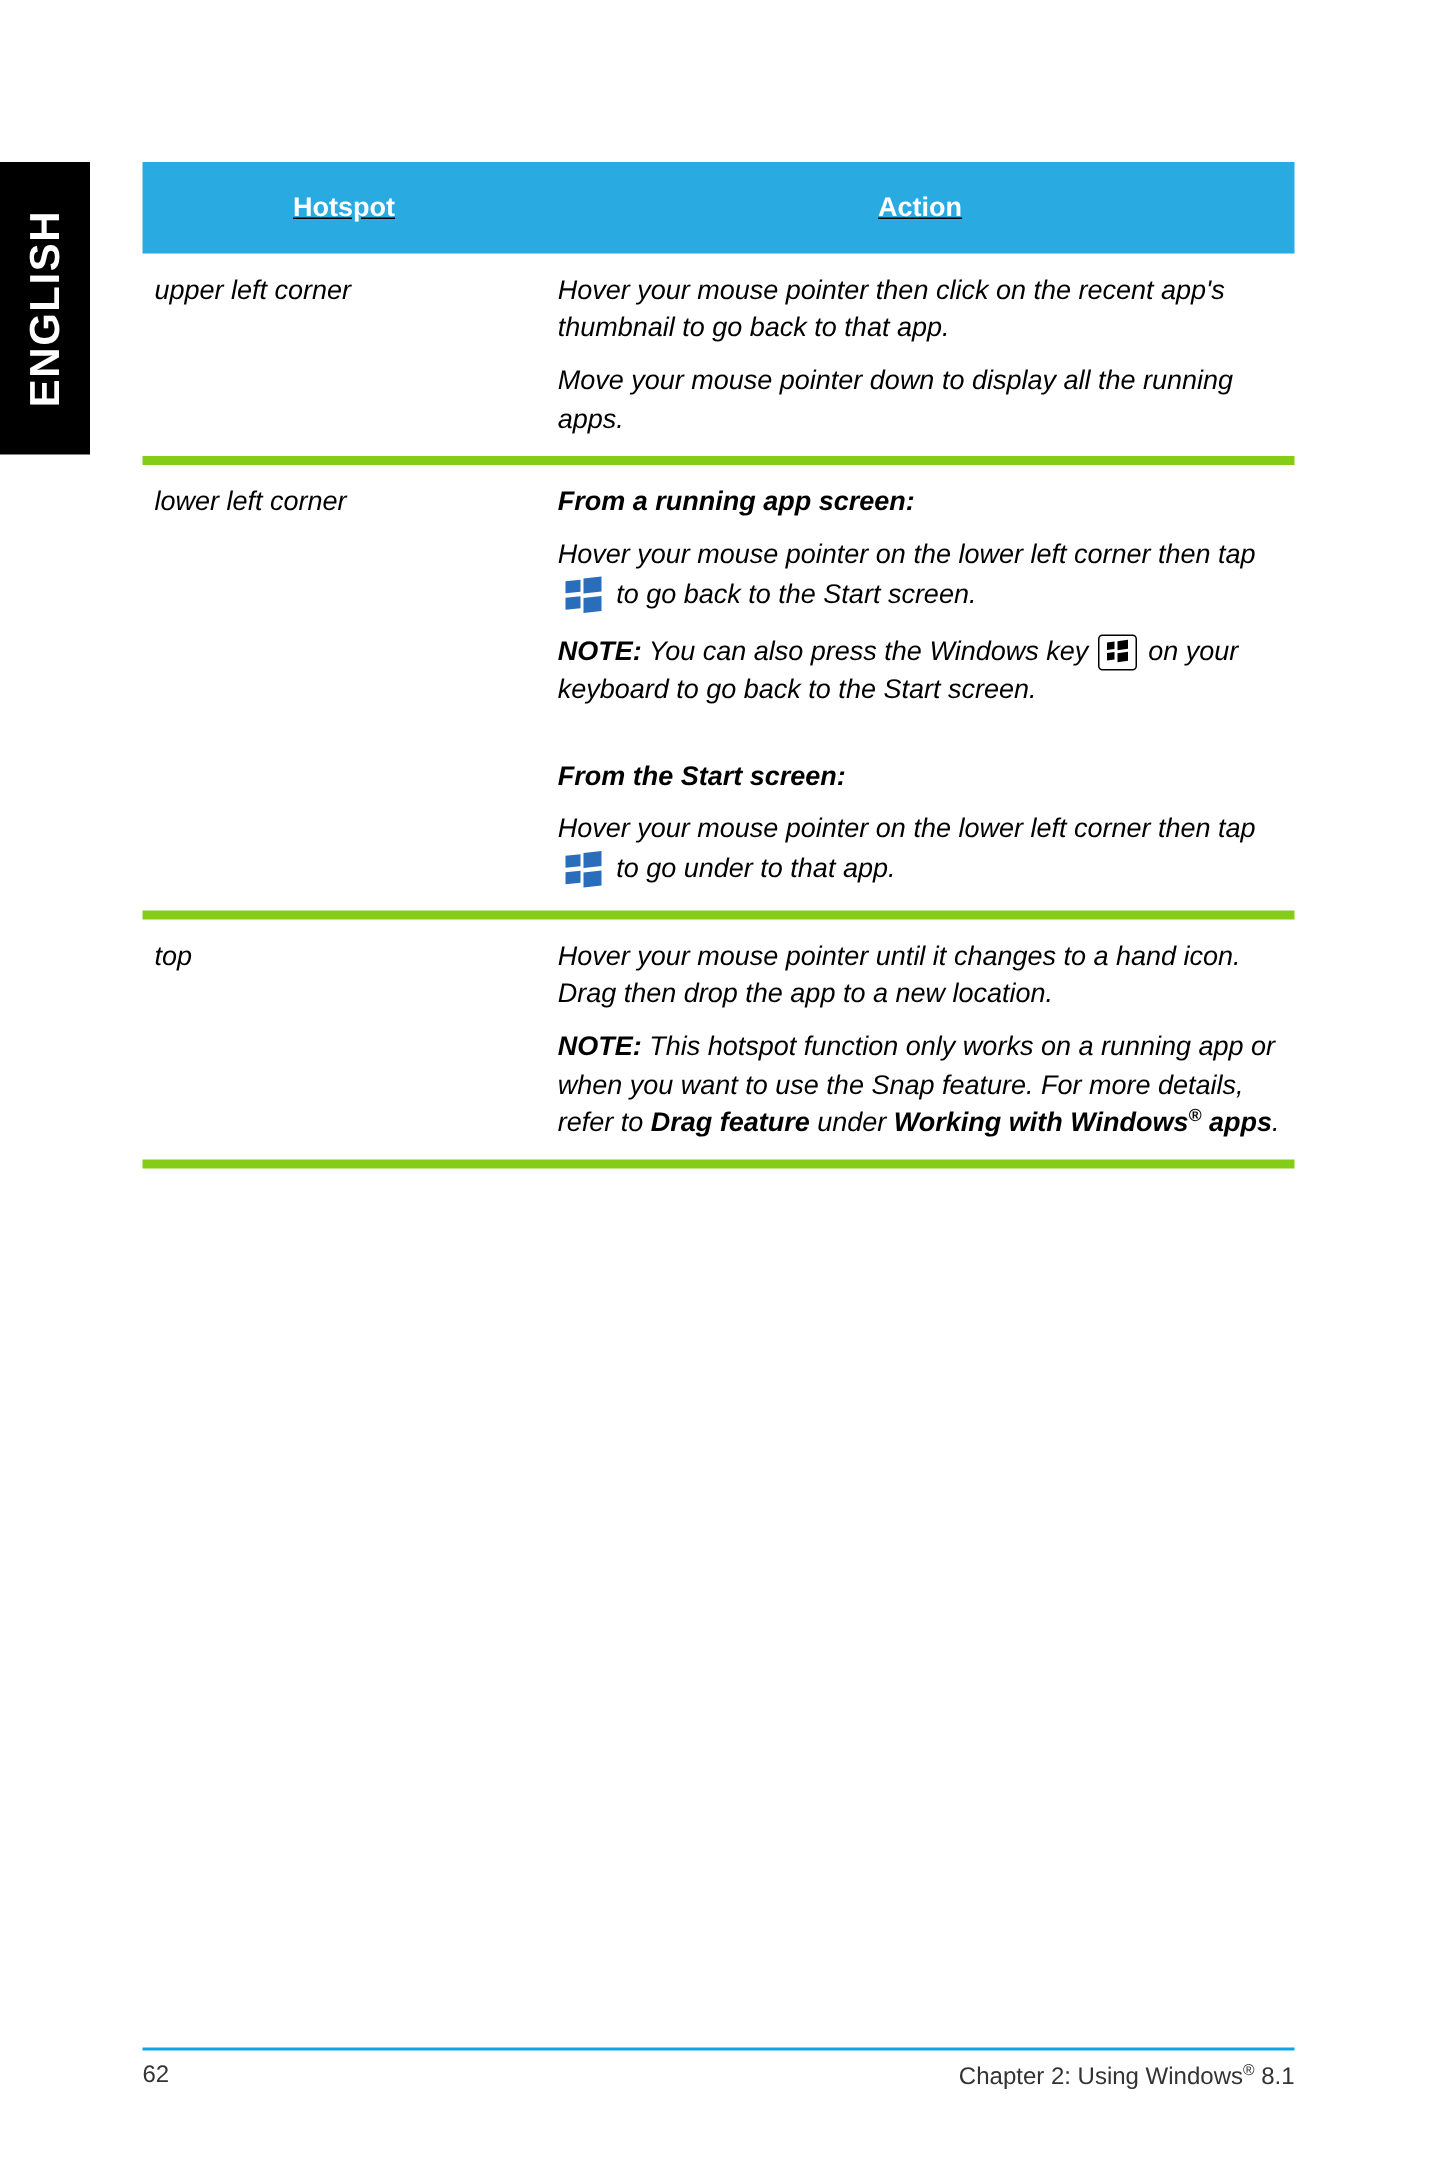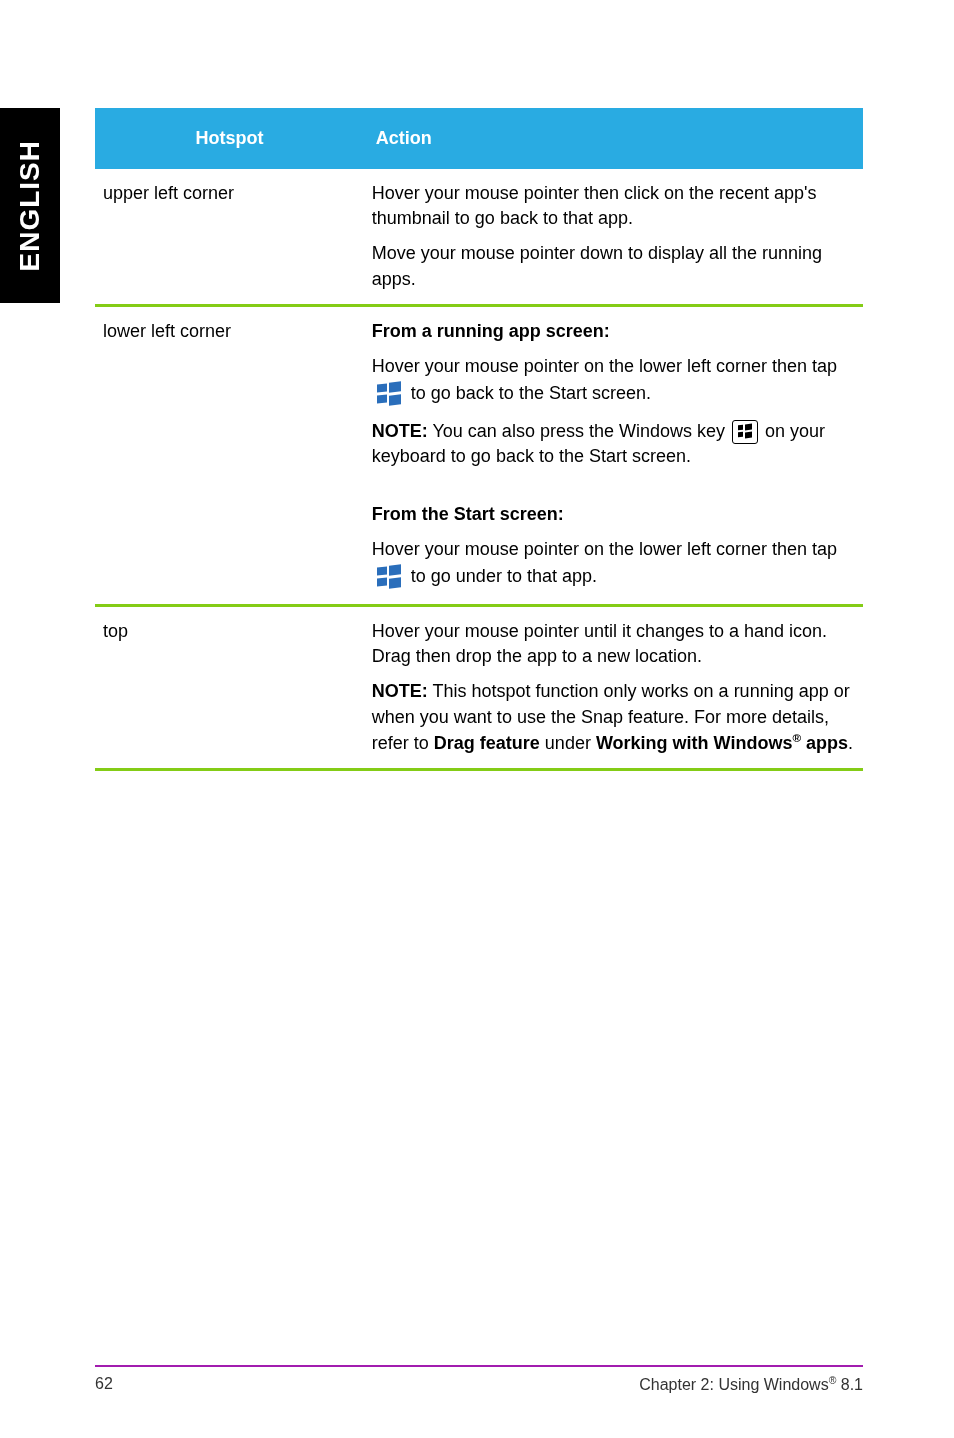--- a/index.html
+++ b/index.html
@@ -37,36 +37,38 @@
     top: 108px;
     width: 768px;
   }
   table {
     width: 100%;
     border-collapse: collapse;
     font-size: 18px;
   }
   thead tr {
     background: #29abe2;
+    text-decoration: underline;
   }
   thead th {
     color: #fff;
     font-weight: bold;
     padding: 20px 12px;
-    text-align: left;
+    text-align: center;
   }
   thead th:first-child {
     width: 35%;
     text-align: center;
   }
   tbody td {
     padding: 12px 8px 12px 8px;
     vertical-align: top;
-    border-bottom: 3px solid #84cc16;
+    border-bottom: 6px solid #84cc16;
     line-height: 1.4;
+    font-style: italic;
   }
   tbody td:first-child {
     width: 35%;
   }
   .p { margin-bottom: 10px; }
   .p:last-child { margin-bottom: 0; }
   .bold { font-weight: bold; }
   .start-icon-tiles {
     display: inline-block;
     width: 30px;
@@ -105,21 +107,21 @@
   .win-key-inner .k1 { left: 0; top: 1px; width: 5px; height: 5px; transform: skewY(-8deg); }
   .win-key-inner .k2 { left: 7px; top: 0; width: 7px; height: 6px; transform: skewY(-8deg); }
   .win-key-inner .k3 { left: 0; top: 8px; width: 5px; height: 5px; transform: skewY(-8deg); }
   .win-key-inner .k4 { left: 7px; top: 8px; width: 7px; height: 6px; transform: skewY(-8deg); }
 
   .footer {
     position: absolute;
     left: 95px;
     bottom: 44px;
     width: 768px;
-    border-top: 2px solid #a21caf;
+    border-top: 2px solid #0ea5e9;
     padding-top: 8px;
     font-size: 16px;
     color: #333;
     display: flex;
     justify-content: space-between;
   }
   .sup { font-size: 0.65em; vertical-align: super; }
 </style>
 </head>
 <body>

